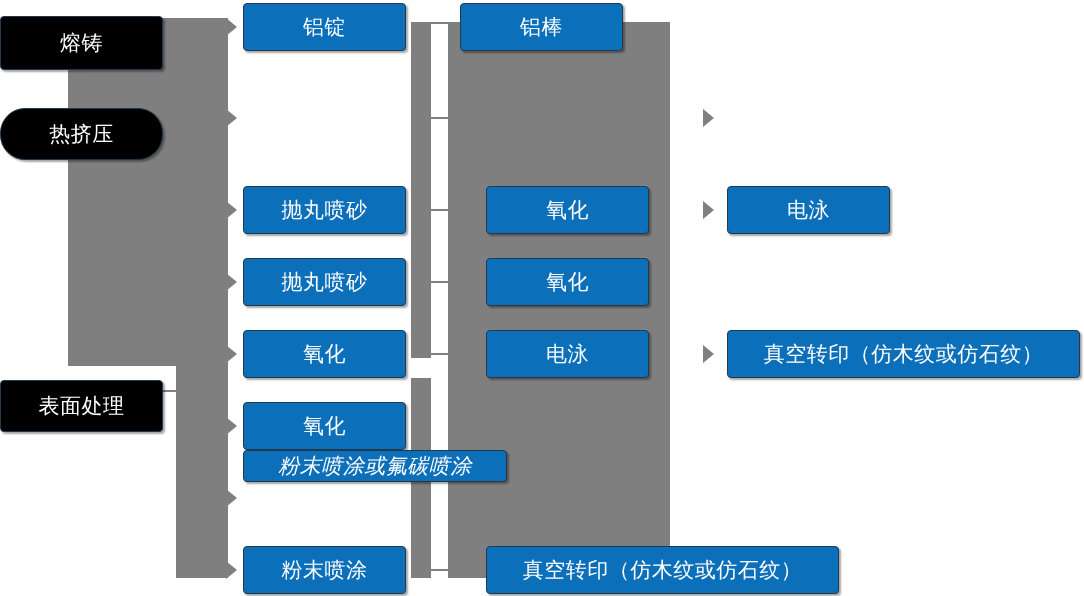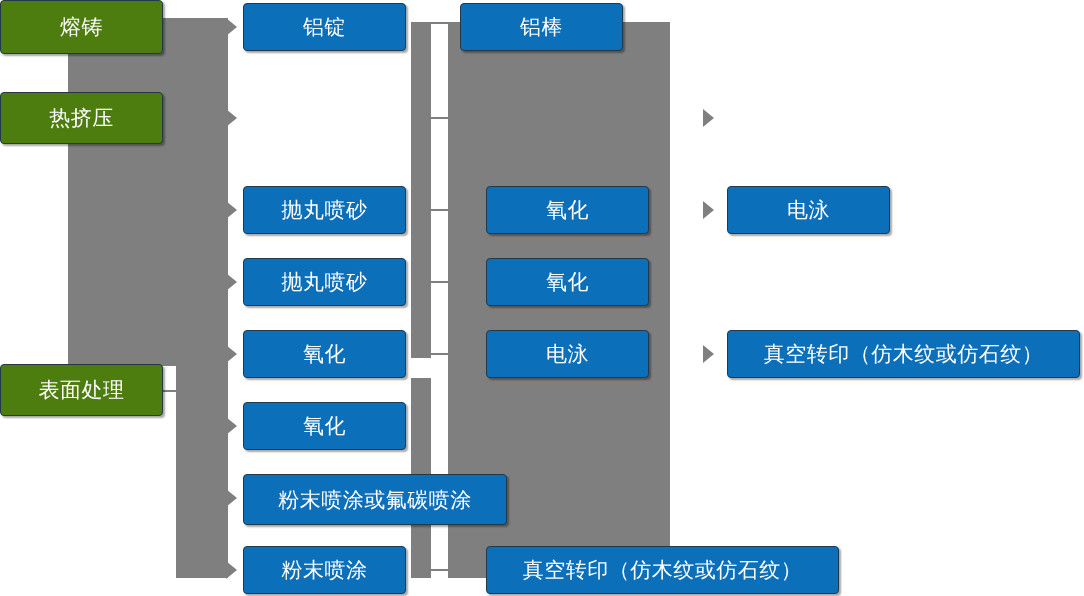--- a/index.html
+++ b/index.html
@@ -57,21 +57,21 @@
     display: flex;
     align-items: center;
     justify-content: center;
     text-align: center;
     font-size: 21px;
     line-height: 1.1;
     letter-spacing: 0.5px;
     box-shadow: 2px 2px 2px rgba(0,0,0,0.35);
     white-space: nowrap;
   }
-  .box.dark  { background: #4d7c0f; }
+  .box.dark  { background: #000000; margin-top: 16px; }
   .box.light { background: #0C6FBA; }
 </style>
 </head>
 <body>
 
 <div id="canvas">
 
   <div class="gray" style="left:68px; top:18px; width:160px; height:348px;"></div>
 
   <div class="gray" style="left:176px; top:340px; width:52px; height:238px;"></div>
@@ -107,21 +107,21 @@
   <div class="thin-line" style="left:431px; top:353px; width:18px;"></div>
   <div class="thin-line" style="left:431px; top:569px; width:18px;"></div>
 
   <div class="gray-arrow" style="left:703px; top:109px;"></div>
   <div class="gray-arrow" style="left:703px; top:201px;"></div>
   <div class="gray-arrow" style="left:703px; top:345px;"></div>
 
   <div class="box dark" style="left:0px; top:0px; width:163px; height:54px;">
     <span>熔铸</span>
   </div>
-  <div class="box dark" style="left:0px; top:92px; width:163px; height:52px;">
+  <div class="box dark" style="left:0px; top:92px; width:163px; height:52px;border-radius:25px;">
     <span>热挤压</span>
   </div>
   <div class="box dark" style="left:0px; top:364px; width:163px; height:52px;">
     <span>表面处理</span>
   </div>
 
   <div class="box light" style="left:243px; top:3px; width:163px; height:48px;">
     <span>铝锭</span>
   </div>
   <div class="box light" style="left:243px; top:186px; width:163px; height:48px;">
@@ -129,21 +129,21 @@
   </div>
   <div class="box light" style="left:243px; top:258px; width:163px; height:48px;">
     <span>抛丸喷砂</span>
   </div>
   <div class="box light" style="left:243px; top:330px; width:163px; height:48px;">
     <span>氧化</span>
   </div>
   <div class="box light" style="left:243px; top:402px; width:163px; height:48px;">
     <span>氧化</span>
   </div>
-  <div class="box light" style="left:243px; top:474px; width:264px; height:51px;">
+  <div class="box light" style="left:243px; top:450px; width:264px; height:32px;font-style:italic;">
     <span>粉末喷涂或氟碳喷涂</span>
   </div>
   <div class="box light" style="left:243px; top:546px; width:163px; height:48px;">
     <span>粉末喷涂</span>
   </div>
 
   <div class="box light" style="left:460px; top:3px; width:163px; height:48px;text-align:center;">
     <span>铝棒</span>
   </div>
   <div class="box light" style="left:486px; top:186px; width:163px; height:48px;">

